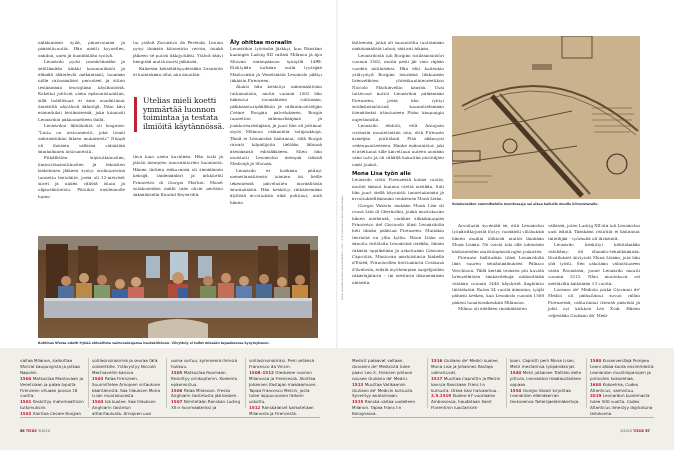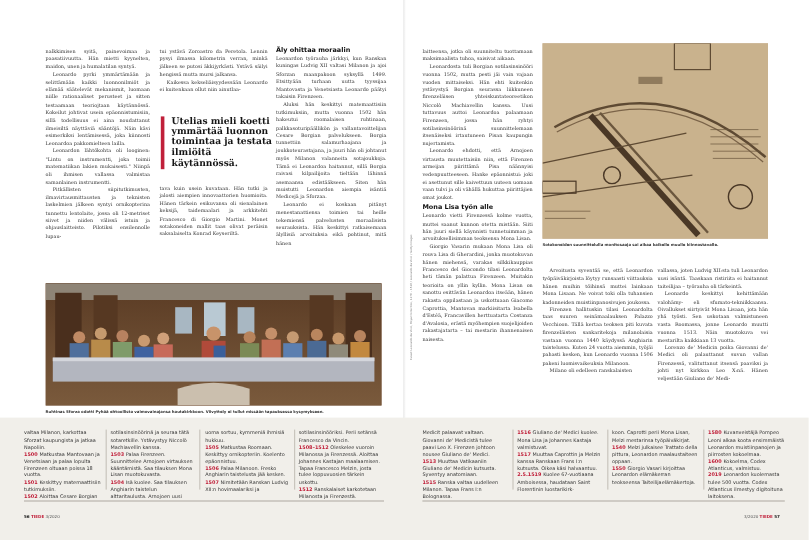--- a/index.html
+++ b/index.html
@@ -4,21 +4,21 @@
 <style>
   * { box-sizing: border-box; margin: 0; padding: 0; }
   html, body { width: 674px; height: 450px; overflow: hidden; background: #ffffff; }
   body { position: relative; font-family: "DejaVu Serif", serif; color: #2a2a2a; }
   .spread { position: absolute; left: 0; top: 0; width: 674px; height: 450px; background: #fff; }
   .gutter { position: absolute; left: 336px; top: 0; width: 2px; height: 450px; background: linear-gradient(to right, #e9e9e9, #fbfbfb); }
   .col { position: absolute; font-size: 4.1px; line-height: 6.4px; text-align: justify; color: #333; }
   .col p { text-indent: 6px; margin: 0; }
   .col p.first { text-indent: 0; }
   .subhead { font-family: "DejaVu Sans", sans-serif; font-weight: bold; font-size: 5.4px; line-height: 7px; color: #111; margin-top: 2px; }
-  .pullquote { position: absolute; left: 134px; top: 97px; width: 96px; border-left: 3px solid #c0203a; padding-left: 6px; font-family: "DejaVu Serif", serif; font-weight: bold; font-size: 7.6px; line-height: 8.7px; color: #151515; }
+  .pullquote { position: absolute; left: 134px; top: 97px; width: 96px; border-left: 3px solid #c0203a; padding-left: 6px; font-family: "DejaVu Serif", serif; font-weight: normal; font-size: 7.6px; line-height: 8.7px; color: #151515; }
   .img-supper { position: absolute; left: 38px; top: 236px; width: 280px; height: 102px; overflow: hidden; background: #6e4a2e; }
   .img-sketch { position: absolute; left: 452px; top: 36px; width: 188px; height: 163px; overflow: hidden; background: #cbb593; }
   .caption { position: absolute; font-family: "DejaVu Sans", sans-serif; font-size: 3.2px; font-weight: bold; color: #333; white-space: nowrap; }
   .credit { position: absolute; left: 341px; top: 120px; width: 6px; height: 180px; font-family: "DejaVu Sans", sans-serif; font-size: 2.3px; color: #777; writing-mode: vertical-rl; transform: rotate(180deg); white-space: nowrap; }
   .timeline { position: absolute; left: 0; top: 348px; width: 674px; height: 102px; background: #f1efea; }
   .tl-col { position: absolute; top: 10px; font-family: "DejaVu Sans", sans-serif; font-size: 4.1px; line-height: 5.9px; color: #333; }
   .tl-col .yr { color: #c0203a; font-weight: bold; }
   .tl-sep { position: absolute; top: 10px; width: 1px; height: 50px; background: #c9c5bd; }
   .tl-rule { position: absolute; top: 69px; height: 1px; background: #b8b4ad; }
   .folio { position: absolute; top: 81px; font-family: "DejaVu Sans", sans-serif; font-size: 3.4px; color: #555; white-space: nowrap; }

